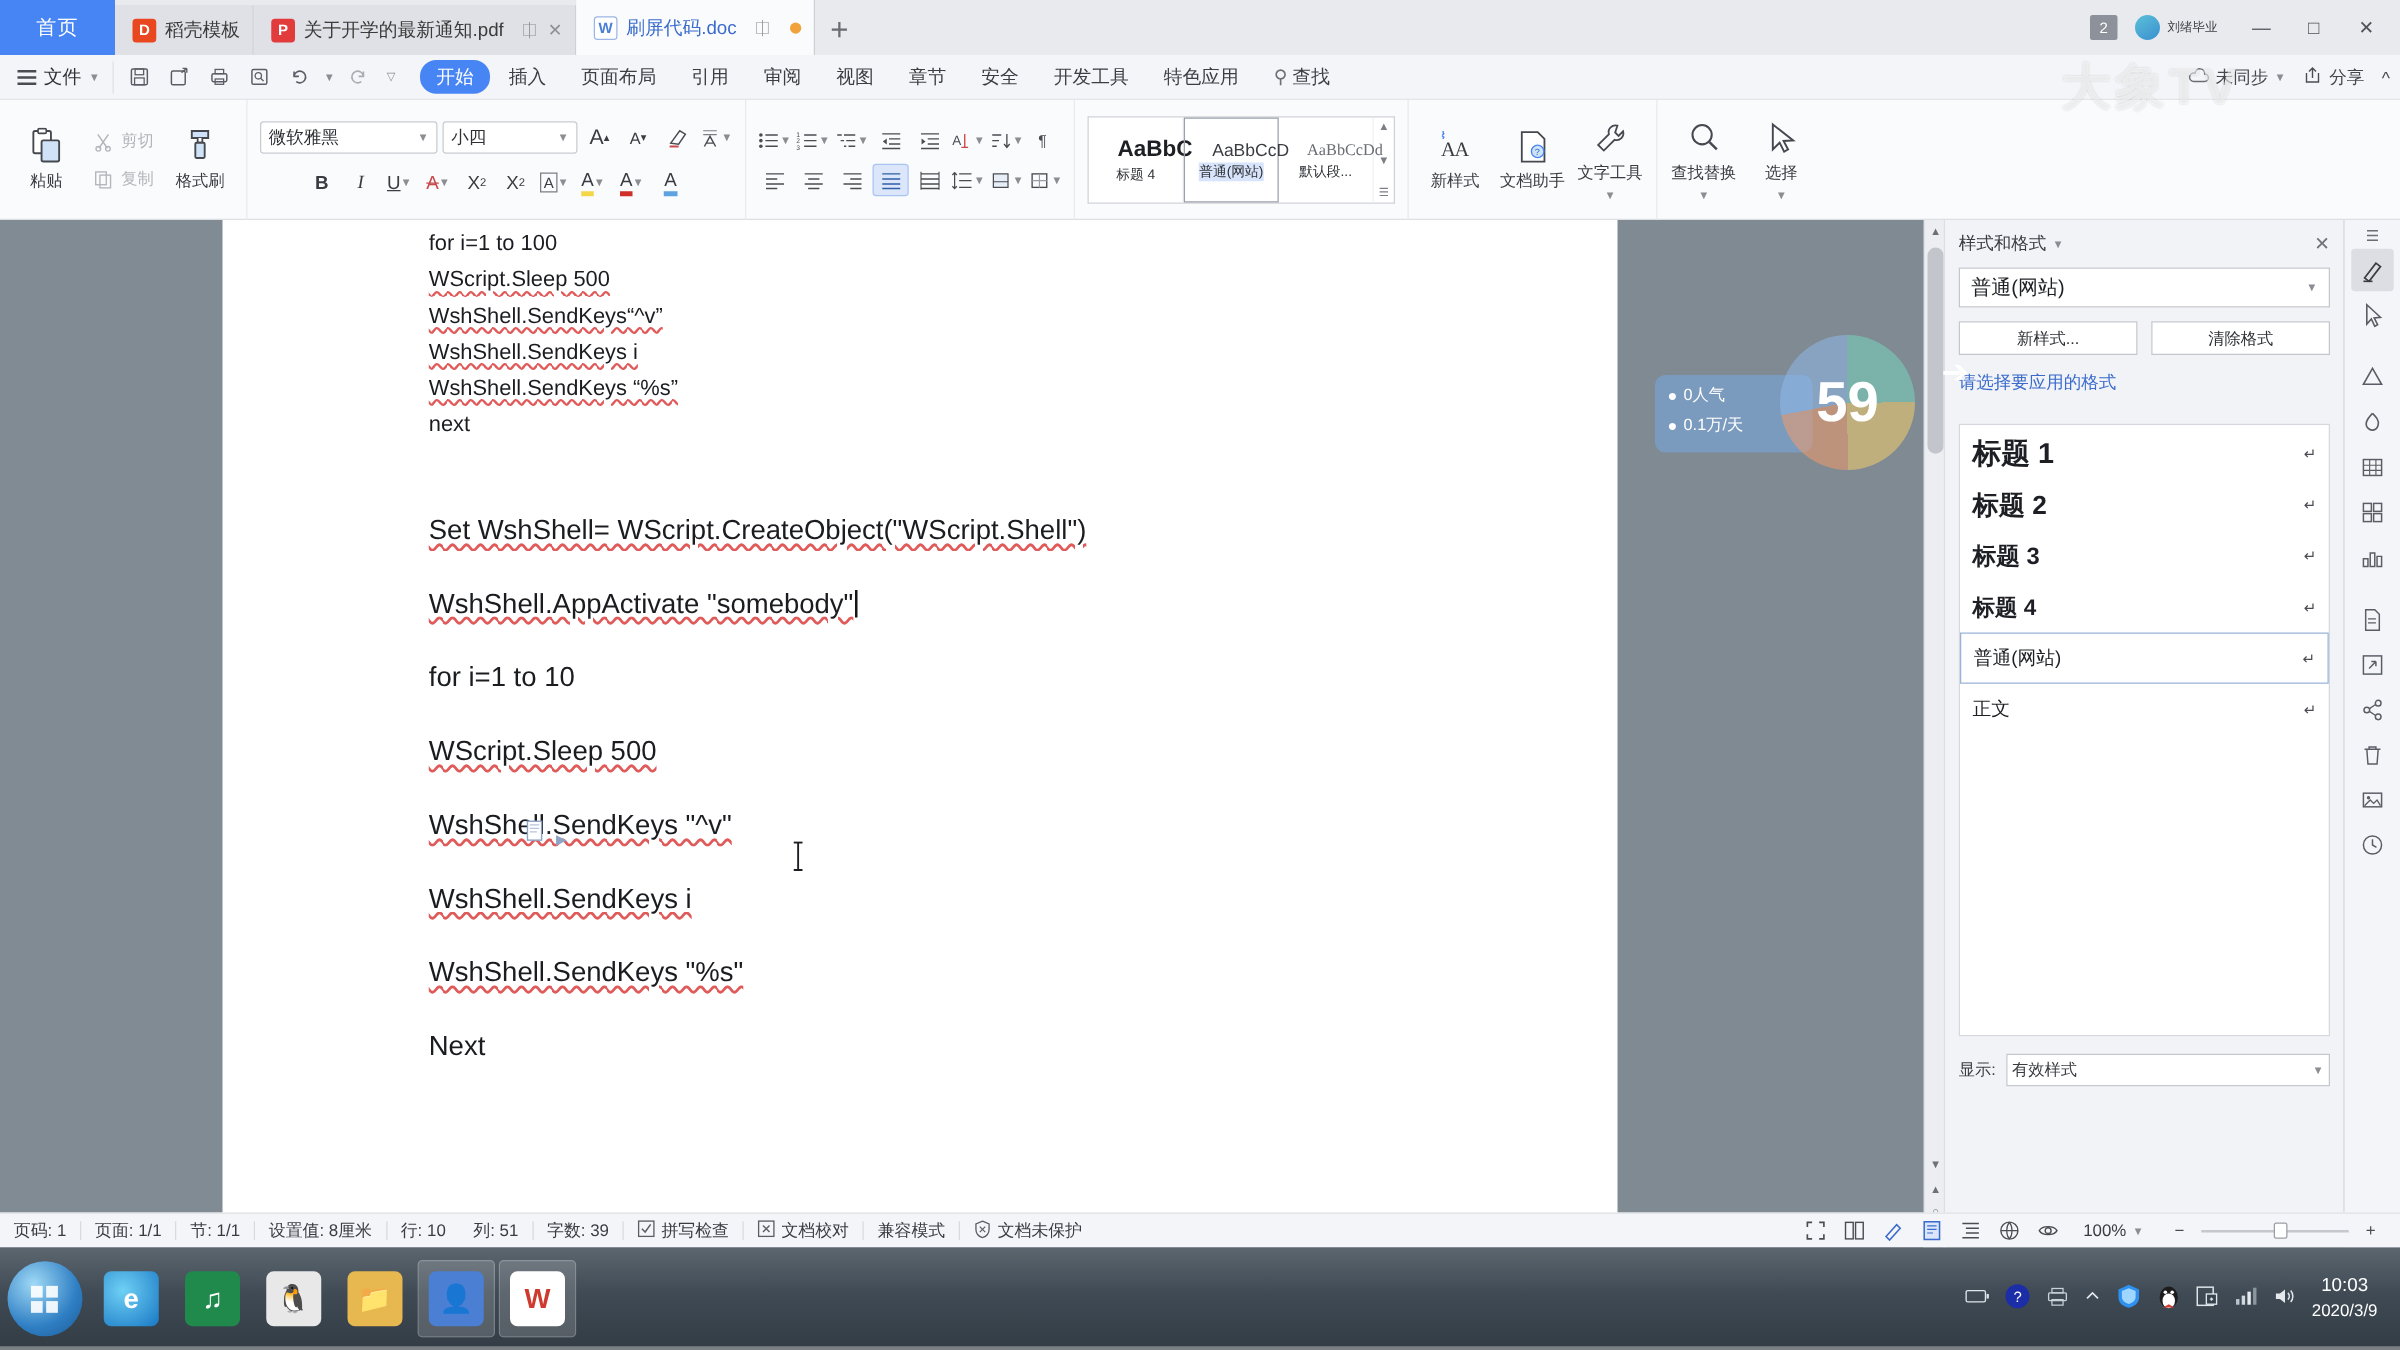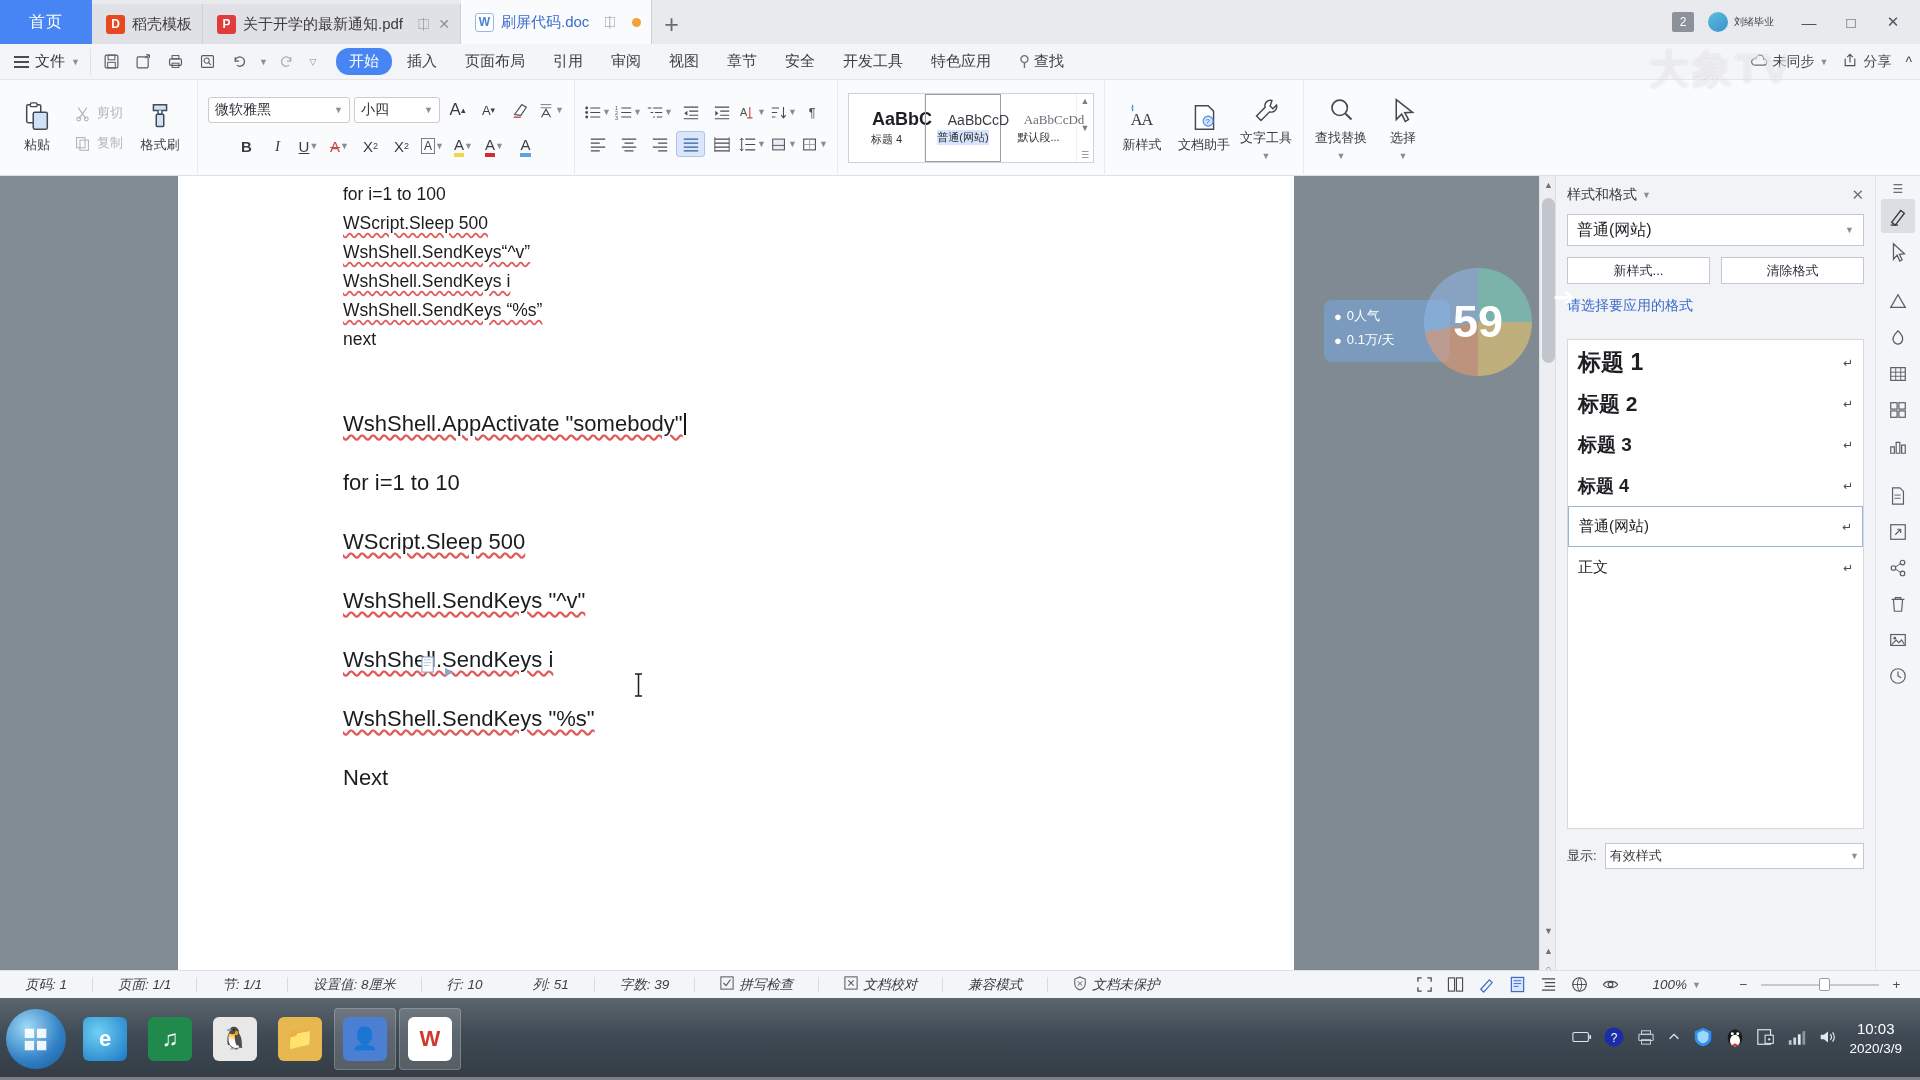--- a/index.html
+++ b/index.html
@@ -216,21 +216,21 @@
   }
   .railbtn.active { background: #dcdee3; }
   .rail-sp { height: 12px; }
 
   
   .status {
     position: absolute; bottom: 82px; left: 0; width: 1920px; height: 28px;
     background: #f4f5f8; border-top: 1px solid #e0e1e5;
     display: flex; align-items: center; font-size: 13.5px; color: #3a3c42;
   }
-  .sitem { padding: 0 25px; display: flex; align-items: center; gap: 5px; white-space: nowrap; font-style: italic; }
+  .sitem { padding: 0 11px; display: flex; align-items: center; gap: 5px; white-space: nowrap; }
   .sdiv { width: 1px; height: 15px; background: #d9dade; }
   .status-right { margin-left: auto; display: flex; align-items: center; gap: 4px; padding-right: 10px; }
   .vbtn { width: 27px; height: 22px; display: flex; align-items: center; justify-content: center; color: #4a4c52; }
   .vbtn.active { color: #3b6ccc; }
   .zoomtrack { position: relative; width: 118px; height: 20px; display: flex; align-items: center; }
   .zoomtrack .line { position: absolute; left: 0; right: 0; height: 2px; background: #c6c8cd; }
   .zoomtrack .knob { position: absolute; left: 58px; width: 11px; height: 13px; background: #fff; border: 1px solid #9a9da4; border-radius: 2px; }
 
   
   .taskbar {
@@ -454,21 +454,21 @@
         <span>格式刷</span>
       </div>
     </div>
 
     <div class="rgroup" style="flex-direction:column; justify-content:center; gap:6px; padding:0 10px;">
       <div class="fontrow">
         <div class="fontbox" style="width:142px">
           <span>微软雅黑</span>
           <span class="caret">▼</span>
         </div>
-        <div class="fontbox" style="width:86px">
+        <div class="fontbox" style="width:108px">
           <span>小四</span>
           <span class="caret">▼</span>
         </div>
         <div class="fbtn">
             <span style="font-size:17px">A</span>
             <span class="sup">▴</span>
           </div>
         <div class="fbtn">
             <span style="font-size:13px">A</span>
             <span class="sup">▾</span>
@@ -711,20 +711,21 @@
       <div class="pagetext code-sm" style="top:4px">
         <div>for i=1 to 100</div>
         <div class="sq">WScript.Sleep 500</div>
         <div class="sq">WshShell.SendKeys“^v”</div>
         <div class="sq">WshShell.SendKeys i</div>
         <div class="sq">WshShell.SendKeys  “%s”</div>
         <div>next</div>
       </div>
 
       <div class="pagetext code-lg" style="top:218px">
+        <div class="sq">Set WshShell= WScript.CreateObject("WScript.Shell")</div>
         <div>
           <span class="sq">WshShell.AppActivate "somebody"</span><span class="caret-ins"></span>
         </div>
         <div>for i=1 to 10</div>
         <div class="sq">WScript.Sleep 500</div>
         <div class="sq">WshShell.SendKeys "^v"</div>
         <div class="sq">WshShell.SendKeys i</div>
         <div class="sq">WshShell.SendKeys "%s"</div>
         <div>Next</div>
       </div>

